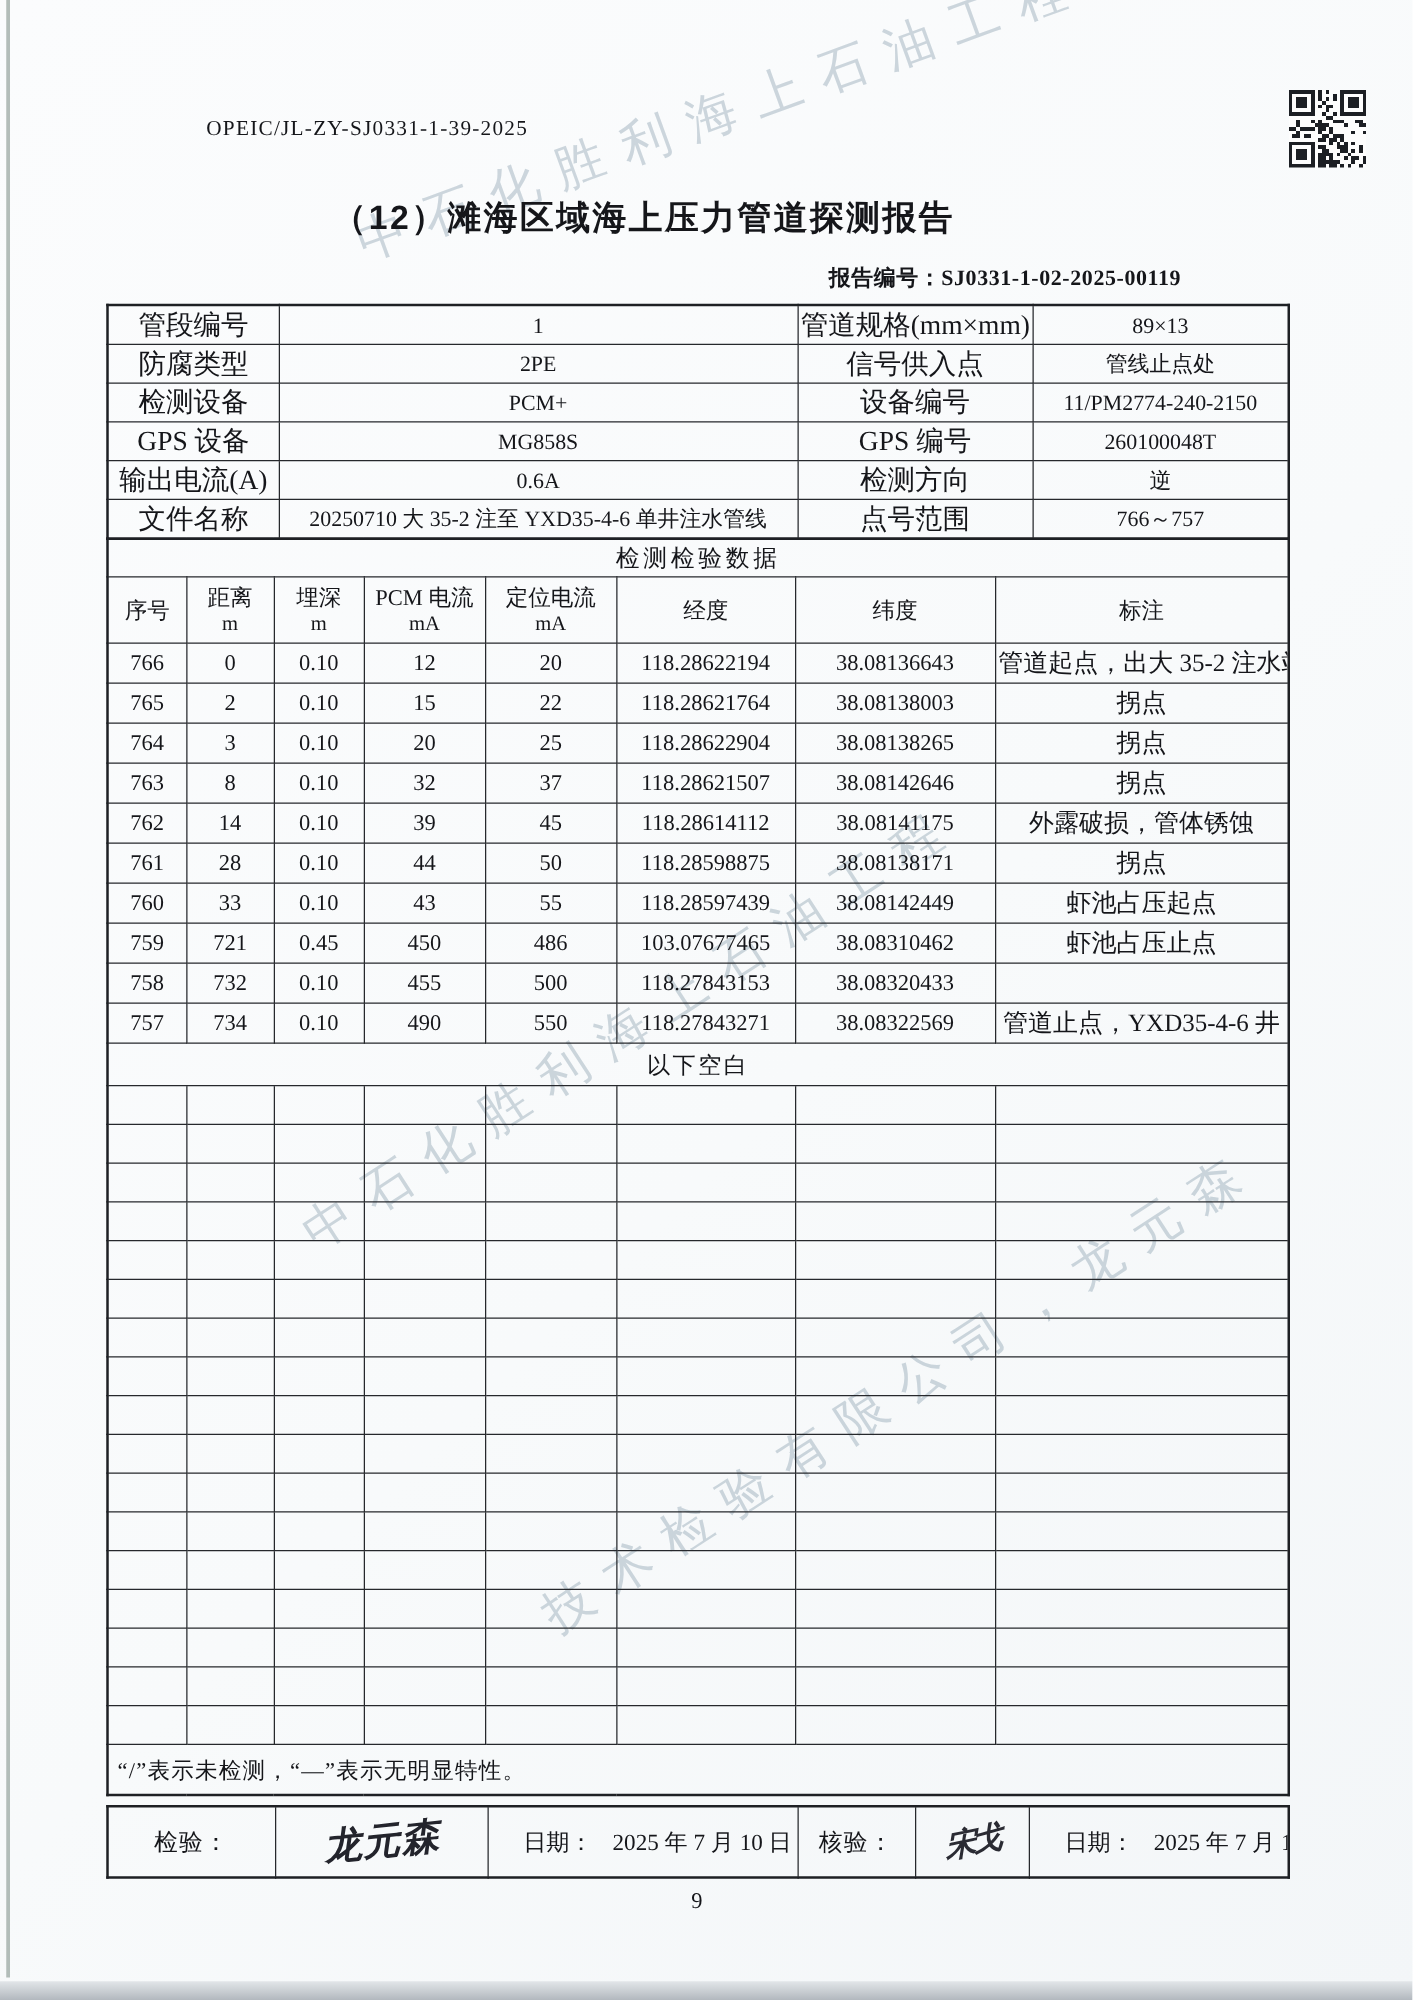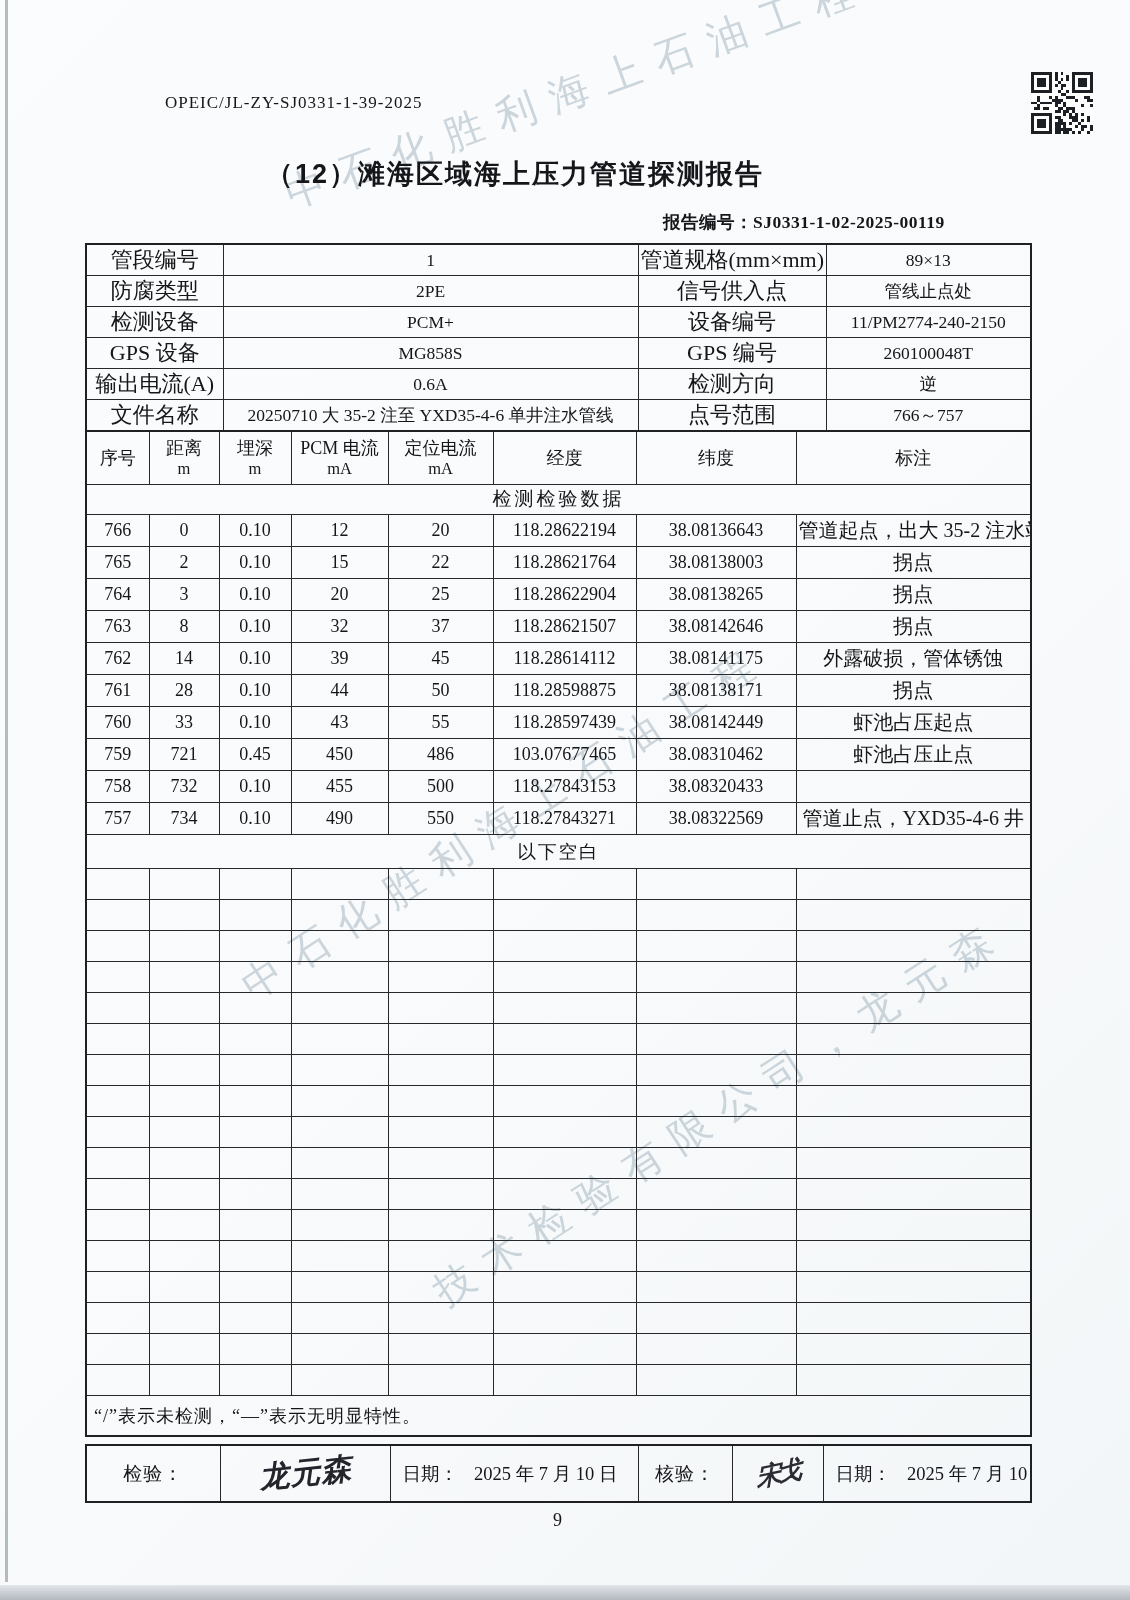--- a/index.html
+++ b/index.html
@@ -38,21 +38,21 @@
   .tbl-data { margin-top:-1.6px; }
   .info-label { font-size:22px; }
   .info-value { font-size:17.5px; }
   .banner-cell { font-size:19px; letter-spacing:3px; }
   .hdr-name { font-size:18px; line-height:1.25; }
   .hdr-unit { font-size:16.5px; line-height:1.15; }
   .note-cell { text-align:left; padding-left:7px; font-size:18px; letter-spacing:1px; }
   .annot { font-size:20px;margin-left:24px; }
   .sig-table { margin-top:7px; }
   .sig-label { font-size:19px; letter-spacing:1px; }
-  .date-cell { text-align:left; padding-left:12px; font-size:18.5px; }
+  .date-cell { text-align:left; padding-left:28px; font-size:18.5px; }
   .date-val { margin-left:16px; }
   .script1 { font-style:italic; font-weight:bold; font-size:30px; color:#23242c;
     display:inline-block; transform:rotate(-6deg); letter-spacing:1px;
     font-family:"Liberation Serif",serif; }
   .script2 { font-style:italic; font-weight:bold; font-size:25px; color:#2a2b33;
     display:inline-block; transform:rotate(-12deg) skewX(-8deg); letter-spacing:-3px; }
   .page-number { position:absolute; left:85px; top:1510px; width:945px;
     text-align:center; font-size:18px; z-index:2; }
 </style>
 </head>
@@ -244,53 +244,53 @@
         <col style="width: 63px;">
         <col style="width: 70px;">
         <col style="width: 72px;">
         <col style="width: 97px;">
         <col style="width: 105px;">
         <col style="width: 143px;">
         <col style="width: 160px;">
         <col style="width: 235px;">
       </colgroup>
     <tbody>
-      <tr style="height:53px" id="data-header-row">
-          <td>
-            <div class="hdr-name">序号</div>
-          </td>
-          <td>
-            <div class="hdr-name">距离</div>
-            <div class="hdr-unit">m</div>
-          </td>
-          <td>
-            <div class="hdr-name">埋深</div>
-            <div class="hdr-unit">m</div>
-          </td>
-          <td>
-            <div class="hdr-name">PCM 电流</div>
-            <div class="hdr-unit">mA</div>
-          </td>
-          <td>
-            <div class="hdr-name">定位电流</div>
-            <div class="hdr-unit">mA</div>
-          </td>
-          <td>
-            <div class="hdr-name">经度</div>
-          </td>
-          <td>
-            <div class="hdr-name">纬度</div>
-          </td>
-          <td>
-            <div class="hdr-name">标注</div>
-          </td>
-        </tr>
       <tr style="height:30px">
         <td colspan="8" class="banner-cell">检测检验数据</td>
       </tr>
+      <tr style="height:53px" id="data-header-row">
+          <td>
+            <div class="hdr-name">序号</div>
+          </td>
+          <td>
+            <div class="hdr-name">距离</div>
+            <div class="hdr-unit">m</div>
+          </td>
+          <td>
+            <div class="hdr-name">埋深</div>
+            <div class="hdr-unit">m</div>
+          </td>
+          <td>
+            <div class="hdr-name">PCM 电流</div>
+            <div class="hdr-unit">mA</div>
+          </td>
+          <td>
+            <div class="hdr-name">定位电流</div>
+            <div class="hdr-unit">mA</div>
+          </td>
+          <td>
+            <div class="hdr-name">经度</div>
+          </td>
+          <td>
+            <div class="hdr-name">纬度</div>
+          </td>
+          <td>
+            <div class="hdr-name">标注</div>
+          </td>
+        </tr>
 
       <tr style="height: 32px;">
           <td>766</td>
           <td>0</td>
           <td>0.10</td>
           <td>12</td>
           <td>20</td>
           <td>118.28622194</td>
           <td>38.08136643</td>
           <td class="annot">管道起点，出大 35-2 注水站</td>

